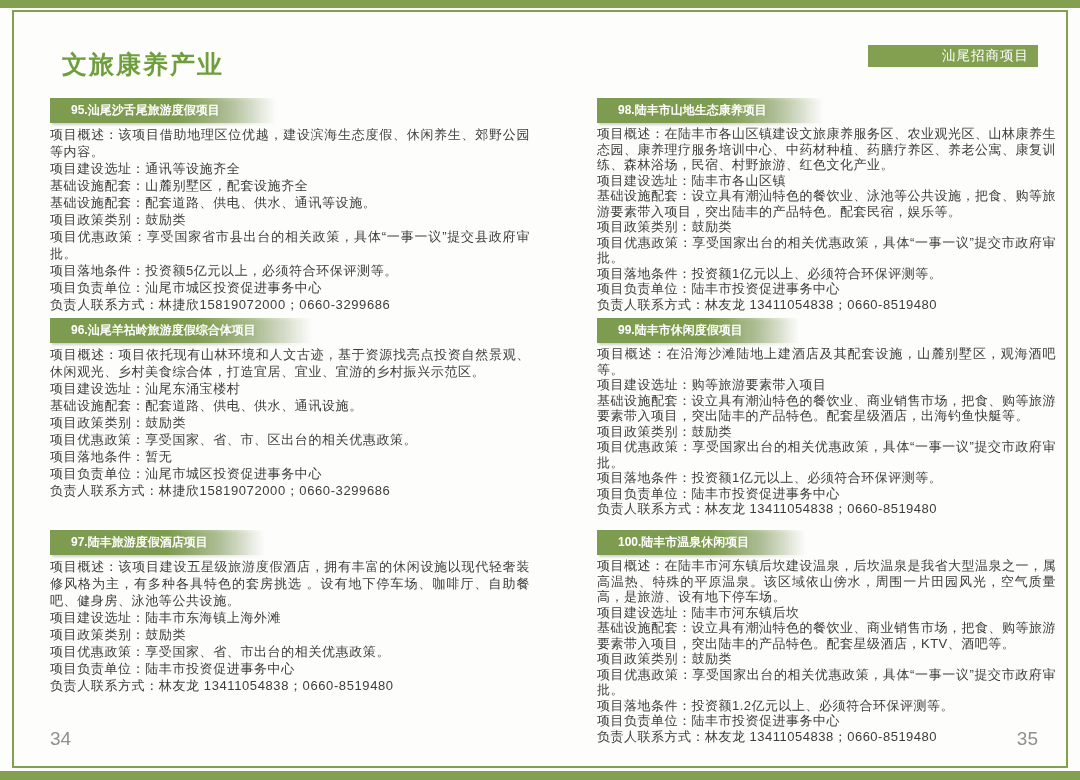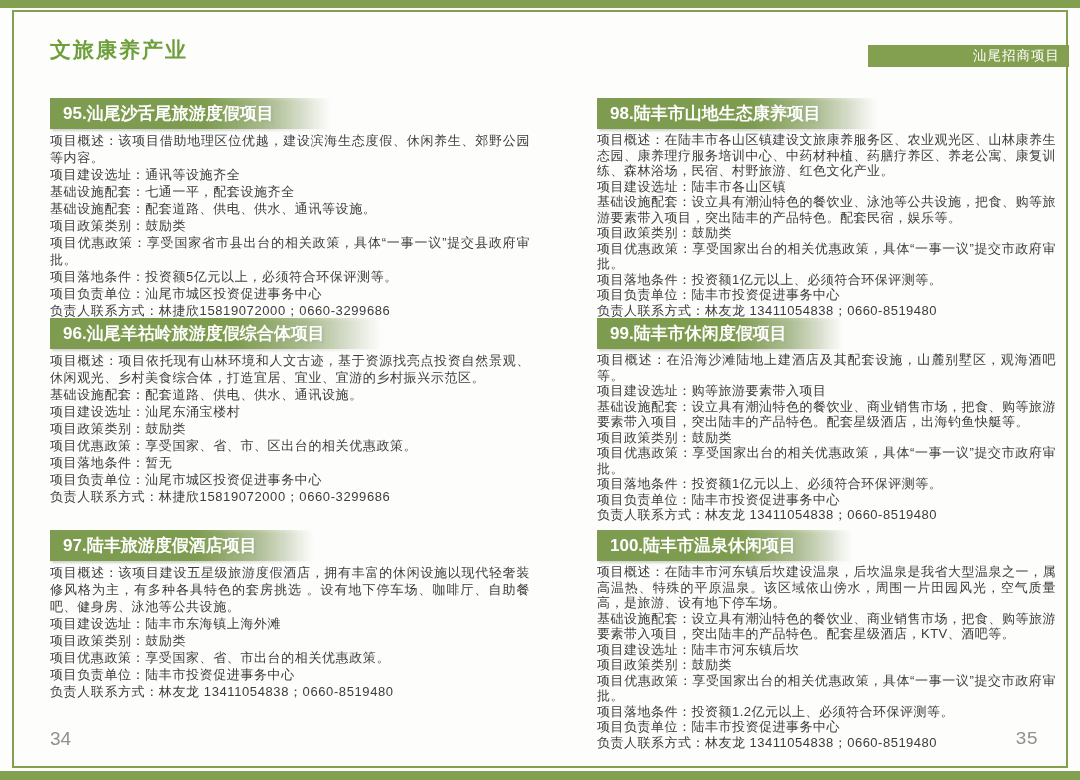--- a/index.html
+++ b/index.html
@@ -11,86 +11,86 @@
   }
   html,body{margin:0;padding:0;background:#e9e9e9;}
   .page{
     position:relative;width:1080px;height:780px;background:#fdfdfc;
     font-family:"Liberation Sans","DejaVu Sans",sans-serif;overflow:hidden;margin:0 auto;
   }
   .band-top{position:absolute;top:0;left:0;right:0;height:8px;background:var(--green);}
   .band-bottom{position:absolute;bottom:0;left:0;right:0;height:9px;background:var(--green);}
   .frame{position:absolute;top:10px;left:12px;right:12px;bottom:12px;border:2px solid var(--green);pointer-events:none;}
   .doc-title{
-    position:absolute;left:50px;top:36px;margin:0;
-    font-size:21px;font-weight:bold;color:var(--title-green);letter-spacing:2px;
+    position:absolute;left:50px;top:36px;margin:12px;
+    font-size:25px;font-weight:bold;color:var(--title-green);letter-spacing:2px;
   }
   .corner-tag{
-    position:absolute;left:868px;top:45px;width:201px;height:22px;box-sizing:border-box;
+    position:absolute;left:868px;top:45px;width:170px;height:22px;box-sizing:border-box;
     background:var(--green);color:#fff;font-size:13.5px;line-height:22px;
     text-align:right;padding-right:9px;letter-spacing:1px;
   }
   .col{position:absolute;top:98px;}
   .col-left{left:50px;width:480px;}
   .col-right{left:597px;width:459px;}
   .project{position:absolute;left:0;right:0;}
   .slot-a{top:0;}
   .slot-b{top:220px;}
   .slot-c{top:432px;}
   .bar{
     display:inline-block;margin:0;white-space:nowrap;
-    font-size:17px;font-weight:bold;color:#ffffff;
-    padding:4px 56px 4px 13px;
+    font-size:12px;font-weight:bold;color:#ffffff;
+    padding:4px 56px 4px 21px;
     background:linear-gradient(90deg,var(--bar-green) 0%,var(--bar-green) 55%,
       rgba(126,156,79,0.55) 78%,rgba(126,156,79,0.10) 95%,rgba(126,156,79,0) 100%);
     filter:drop-shadow(2px 2px 1px rgba(110,110,110,0.30));
   }
   .body{margin-top:3px;}
   .field{
     margin:0;color:var(--text);font-size:13px;
     text-align:justify;letter-spacing:0.6px;
   }
   .col-left .field{line-height:17px;}
   .col-right .field{line-height:15.5px;letter-spacing:0.5px;}
   .pn{position:absolute;bottom:30px;color:var(--pn);font-size:19px;}
   .pn-left{left:50px;}
-  .pn-right{right:42px;font-family:Liberation Mono, monospace;}
+  .pn-right{right:42px;}
 </style>
 </head>
 <body>
 
 <div class="page">
   <div class="band-top"></div>
   <div class="band-bottom"></div>
   <div class="frame"></div>
 
   <h1 class="doc-title">文旅康养产业</h1>
   <div class="corner-tag">汕尾招商项目</div>
 
   <div class="col col-left">
     <section class="project slot-a">
       <h2 class="bar">95.汕尾沙舌尾旅游度假项目</h2>
       <div class="body">
           <p class="field">项目概述：该项目借助地理区位优越，建设滨海生态度假、休闲养生、郊野公园等内容。</p>
           <p class="field">项目建设选址：通讯等设施齐全</p>
-          <p class="field">基础设施配套：七通一平，配套设施齐全</p>
+          <p class="field">基础设施配套：山麓别墅区，配套设施齐全</p>
           <p class="field">基础设施配套：配套道路、供电、供水、通讯等设施。</p>
           <p class="field">项目政策类别：鼓励类</p>
           <p class="field">项目优惠政策：享受国家省市县出台的相关政策，具体“一事一议”提交县政府审批。</p>
           <p class="field">项目落地条件：投资额5亿元以上，必须符合环保评测等。</p>
           <p class="field">项目负责单位：汕尾市城区投资促进事务中心</p>
           <p class="field">负责人联系方式：林捷欣15819072000；0660-3299686</p>
         </div>
     </section>
     <section class="project slot-b">
       <h2 class="bar">96.汕尾羊祜岭旅游度假综合体项目</h2>
       <div class="body">
           <p class="field">项目概述：项目依托现有山林环境和人文古迹，基于资源找亮点投资自然景观、休闲观光、乡村美食综合体，打造宜居、宜业、宜游的乡村振兴示范区。</p>
+          <p class="field">项目建设选址：汕尾东涌宝楼村</p>
           <p class="field">基础设施配套：配套道路、供电、供水、通讯设施。</p>
-          <p class="field">项目建设选址：汕尾东涌宝楼村</p>
           <p class="field">项目政策类别：鼓励类</p>
           <p class="field">项目优惠政策：享受国家、省、市、区出台的相关优惠政策。</p>
           <p class="field">项目落地条件：暂无</p>
           <p class="field">项目负责单位：汕尾市城区投资促进事务中心</p>
           <p class="field">负责人联系方式：林捷欣15819072000；0660-3299686</p>
         </div>
     </section>
     <section class="project slot-c">
       <h2 class="bar">97.陆丰旅游度假酒店项目</h2>
       <div class="body">
@@ -128,22 +128,22 @@
           <p class="field">项目优惠政策：享受国家出台的相关优惠政策，具体“一事一议”提交市政府审批。</p>
           <p class="field">项目落地条件：投资额1亿元以上、必须符合环保评测等。</p>
           <p class="field">项目负责单位：陆丰市投资促进事务中心</p>
           <p class="field">负责人联系方式：林友龙 13411054838；0660-8519480</p>
         </div>
     </section>
     <section class="project slot-c">
       <h2 class="bar">100.陆丰市温泉休闲项目</h2>
       <div class="body">
           <p class="field">项目概述：在陆丰市河东镇后坎建设温泉，后坎温泉是我省大型温泉之一，属高温热、特殊的平原温泉。该区域依山傍水，周围一片田园风光，空气质量高，是旅游、设有地下停车场。</p>
+          <p class="field">项目建设选址：陆丰市河东镇后坎</p>
           <p class="field">基础设施配套：设立具有潮汕特色的餐饮业、商业销售市场，把食、购等旅游要素带入项目，突出陆丰的产品特色。配套星级酒店，KTV、酒吧等。</p>
-          <p class="field">项目建设选址：陆丰市河东镇后坎</p>
           <p class="field">项目政策类别：鼓励类</p>
           <p class="field">项目优惠政策：享受国家出台的相关优惠政策，具体“一事一议”提交市政府审批。</p>
           <p class="field">项目落地条件：投资额1.2亿元以上、必须符合环保评测等。</p>
           <p class="field">项目负责单位：陆丰市投资促进事务中心</p>
           <p class="field">负责人联系方式：林友龙 13411054838；0660-8519480</p>
         </div>
     </section>
   </div>
 
   <div class="pn pn-left">34</div>

